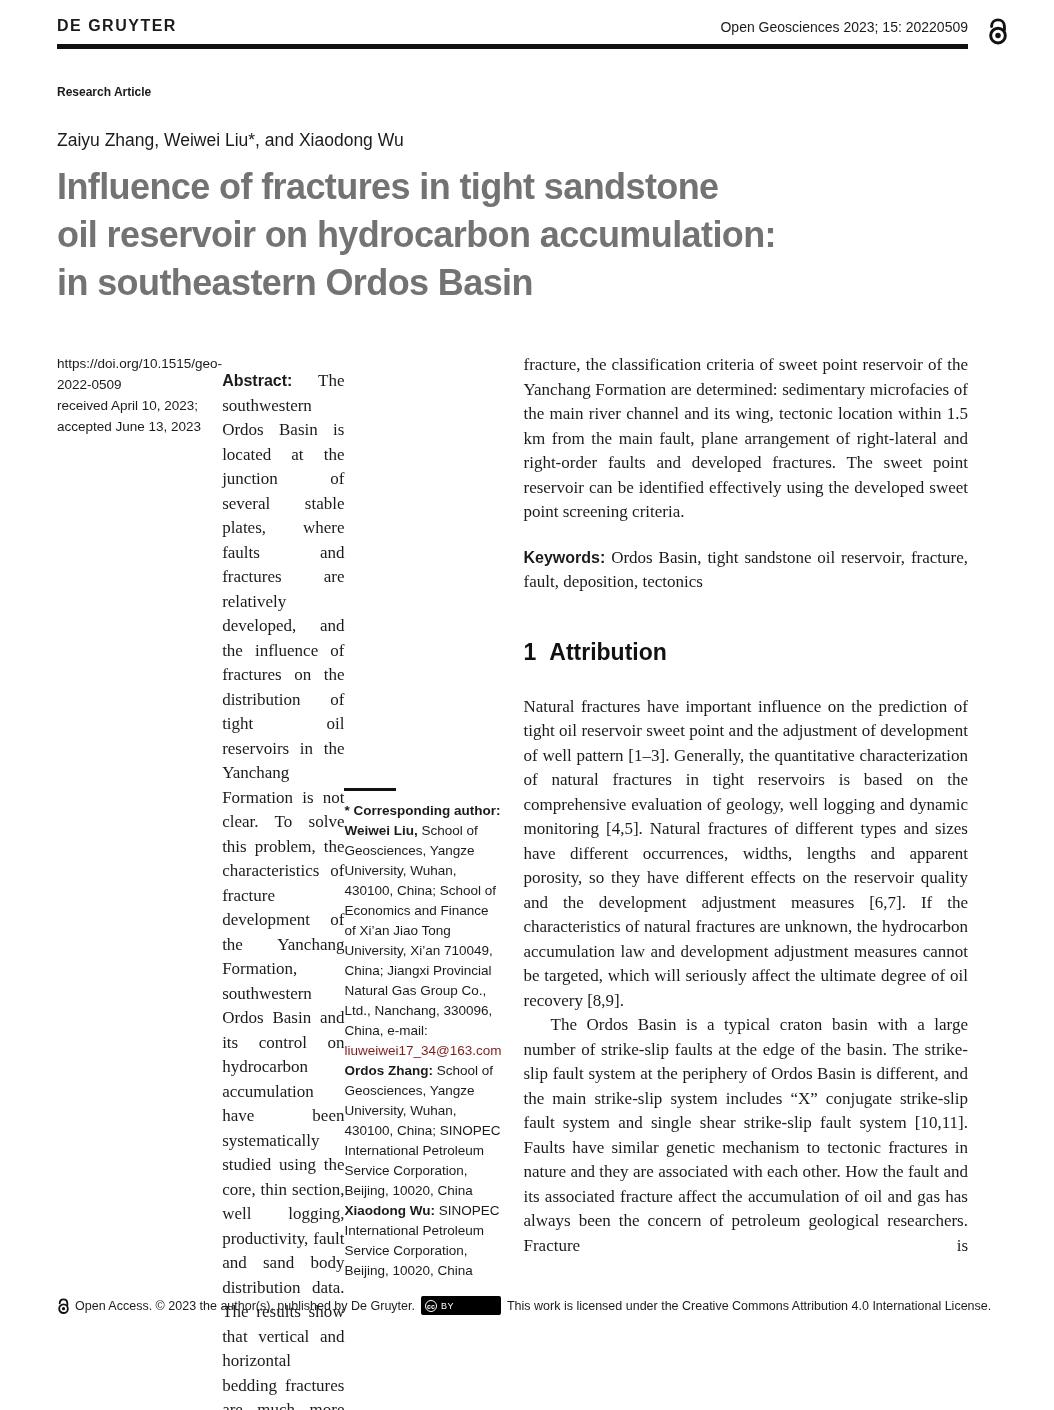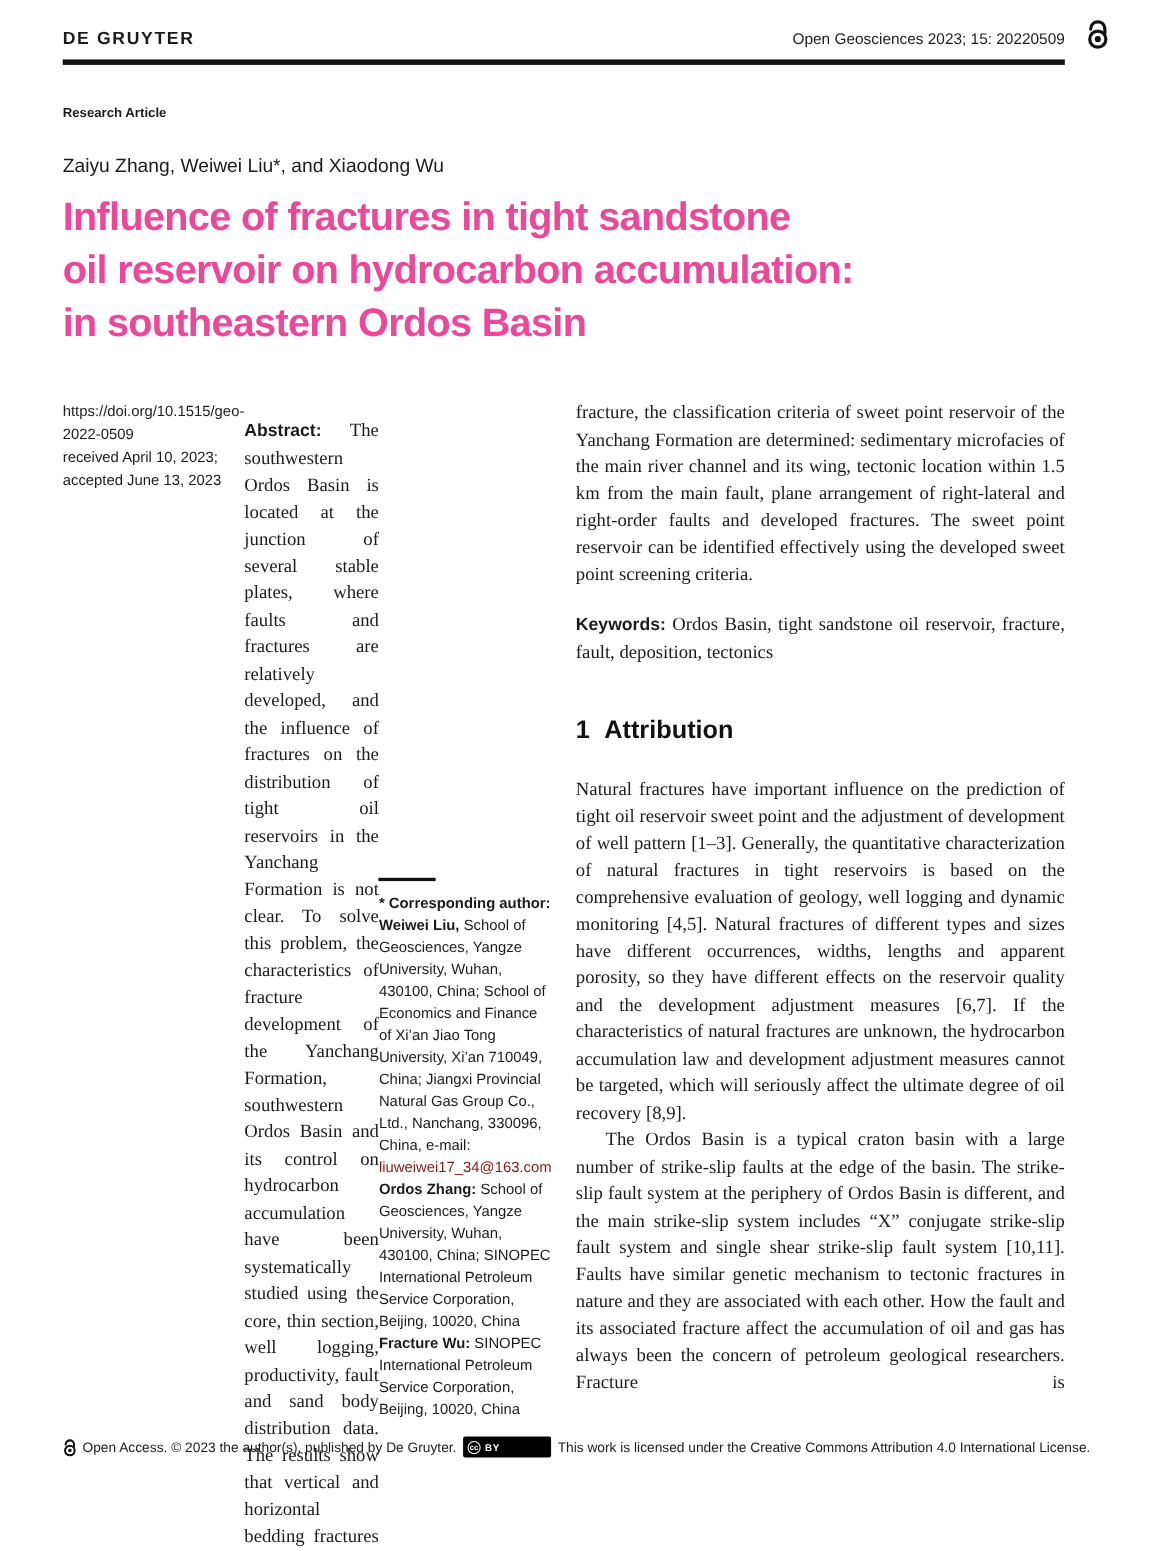--- a/index.html
+++ b/index.html
@@ -17,23 +17,22 @@
   .content {
     position: absolute;
     left: 57px;
     top: 0;
     width: 911px;
   }
   
   .journal-header {
     display: flex;
     justify-content: space-between;
-    align-items: flex-start;
+    align-items: flex-end;
     padding-top: 17px;
-    margin-top: 10px;
   }
   .publisher {
     font-weight: bold;
     font-size: 16px;
     letter-spacing: 1.5px;
     color: #1b1b1b;
   }
   .journal-ref {
     font-size: 14px;
     color: #1b1b1b;
@@ -59,21 +58,21 @@
   .authors {
     margin-top: 31px;
     font-size: 17.5px;
   }
   .title {
     margin-top: 12px;
     font-size: 36px;
     font-weight: bold;
     line-height: 48px;
     letter-spacing: -0.6px;
-    color: #ec4899;
+    color: #737373;
   }
   
   .columns {
     display: flex;
     gap: 22px;
     margin-top: 46px;
     height: 928px;
   }
   .col { width: 444.5px; }
   .col-left { display: flex; flex-direction: row; }
@@ -144,21 +143,21 @@
     border-radius: 50%;
     color: #fff;
     font-size: 7px;
     font-weight: bold;
     line-height: 12px;
     text-align: center;
   }
   .cc-by {
     color: #fff;
     font-size: 9px;
-    font-weight: bold;
+    font-weight: normal;
     margin-left: 4px;
     letter-spacing: 0.5px;
   }
 </style>
 </head>
 <body>
 
 <div class="page">
 
   <svg class="oa-icon-top" viewBox="0 0 24 32" aria-hidden="true">
@@ -203,21 +202,21 @@
           <div>
             <b>* Corresponding author: Weiwei Liu,</b>
             <span>School of Geosciences, Yangze University, Wuhan, 430100, China; School of Economics and Finance of Xi’an Jiao Tong University, Xi’an 710049, China; Jiangxi Provincial Natural Gas Group Co., Ltd., Nanchang, 330096, China, e-mail:</span>
             <a href="#">liuweiwei17_34@163.com</a>
           </div>
           <div>
             <b>Ordos Zhang:</b>
             <span>School of Geosciences, Yangze University, Wuhan, 430100, China; SINOPEC International Petroleum Service Corporation, Beijing, 10020, China</span>
           </div>
           <div>
-            <b>Fracture Wu:</b>
+            <b>Xiaodong Wu:</b>
             <span>SINOPEC International Petroleum Service Corporation, Beijing, 10020, China</span>
           </div>
         </div>
       </div>
 
       <div class="col col-right">
         <p class="serif">fracture, the classification criteria of sweet point reservoir of the Yanchang Formation are determined: sedimentary microfacies of the main river channel and its wing, tectonic location within 1.5 km from the main fault, plane arrangement of right-lateral and right-order faults and developed fractures. The sweet point reservoir can be identified effectively using the developed sweet point screening criteria.</p>
 
         <p class="serif keywords-p">
           <span class="inline-label">Keywords:</span>

